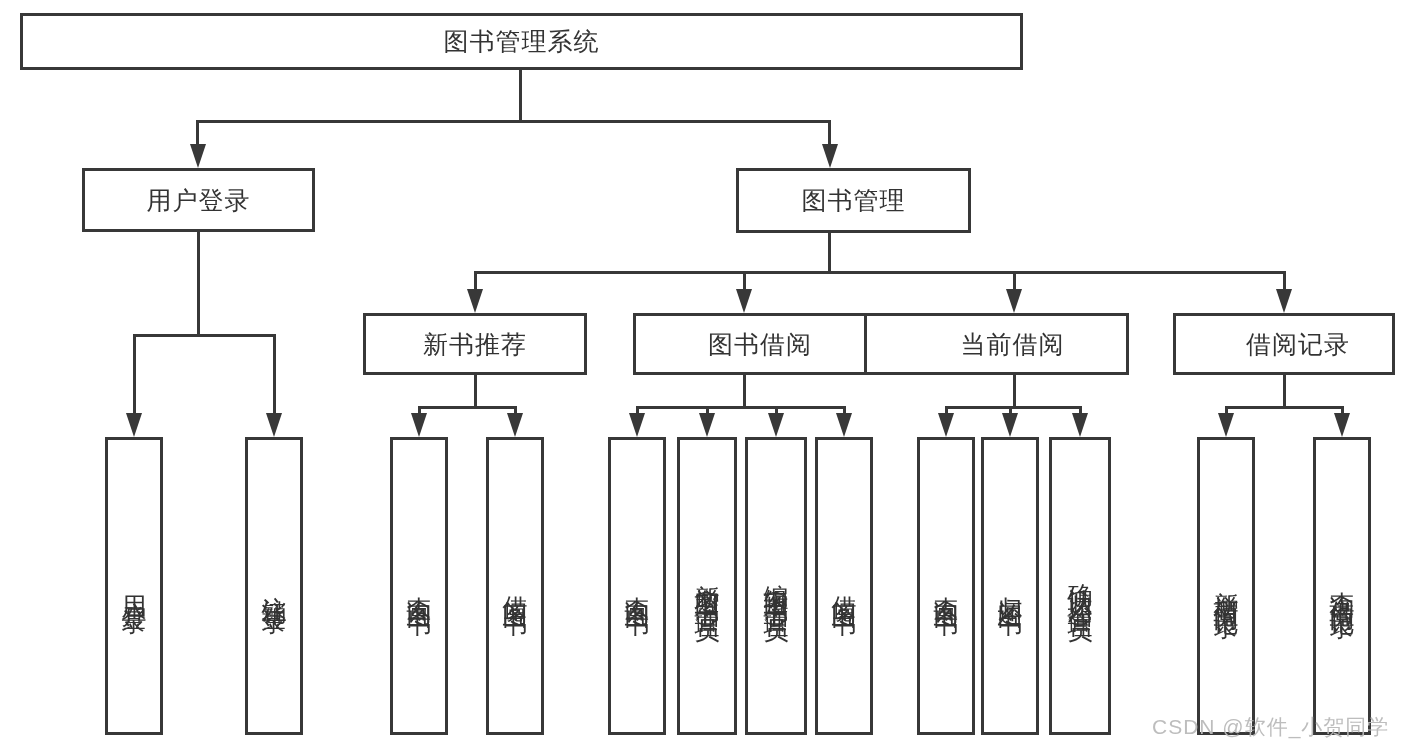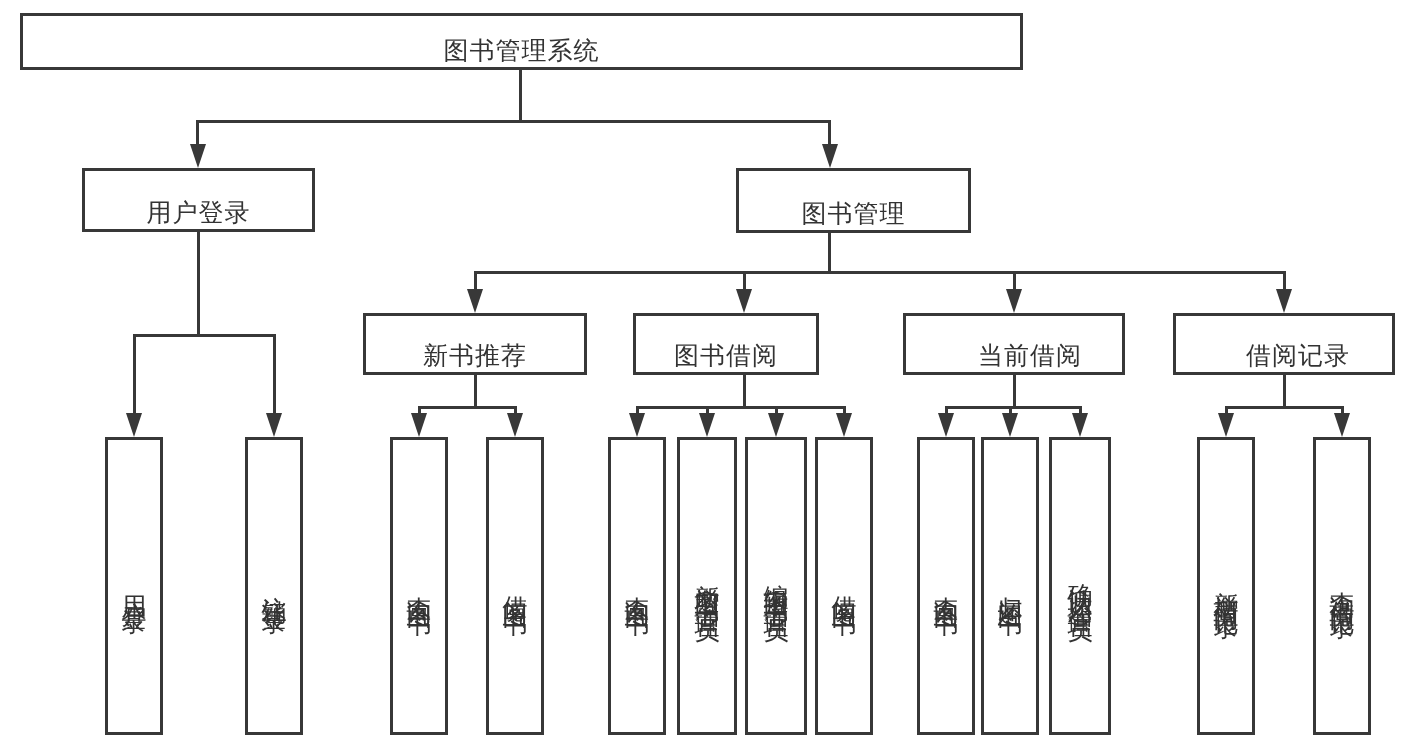--- a/index.html
+++ b/index.html
@@ -2,21 +2,21 @@
 <html><head>
 <meta charset="utf-8">
 <style>
   html,body{margin:0;padding:0;background:#ffffff;}
   .canvas{
     position:relative;width:1405px;height:747px;background:#ffffff;overflow:hidden;
     font-family:"Liberation Sans",sans-serif;color:#333333;
   }
   .hbox{
     position:absolute;box-sizing:border-box;border:3px solid #383838;background:#ffffff;
-    display:flex;align-items:flex-end;justify-content:center;
+    display:flex;align-items:center;justify-content:center;
     font-size:25px;letter-spacing:1px;color:#333333;
   }
   .vbox{
     position:absolute;box-sizing:border-box;border:3px solid #383838;background:#ffffff;
     display:flex;align-items:center;justify-content:center;
     writing-mode:vertical-rl;text-orientation:mixed;
     font-size:25px;letter-spacing:5px;color:#333333;line-height:1;
   }
   .vl{position:absolute;width:3px;background:#383838;}
   .hl{position:absolute;height:3px;background:#383838;}
@@ -40,24 +40,24 @@
   <div class="hbox" style="left:82px;top:168px;width:233px;height:64px;">
     <span>用户登录</span>
   </div>
   <div class="hbox" style="left:712px;top:168px;width:235px;height:65px;margin-left:24px;">
     <span>图书管理</span>
   </div>
 
   <div class="hbox" style="left:363px;top:313px;width:224px;height:62px;font-family:Liberation Serif, serif;">
     <span>新书推荐</span>
   </div>
-  <div class="hbox" style="left:633px;top:313px;width:186px;height:62px;">
+  <div class="hbox" style="left:633px;top:313px;width:254px;height:62px;">
     <span>图书借阅</span>
   </div>
-  <div class="hbox" style="left:903px;top:313px;width:222px;height:62px;padding-left:32px;">
+  <div class="hbox" style="left:864px;top:313px;width:265px;height:62px;padding-left:32px;">
     <span>当前借阅</span>
   </div>
   <div class="hbox" style="left:1173px;top:313px;width:222px;height:62px;padding-left:28px;">
     <span>借阅记录</span>
   </div>
 
   <div class="vbox" style="left:105px;top:437px;width:58px;height:298px;">用户登录</div>
   <div class="vbox" style="left:245px;top:437px;width:58px;height:298px;">注销登录</div>
 
   <div class="vbox" style="left:390px;top:437px;width:58px;height:298px;">查询图书</div>
@@ -127,14 +127,15 @@
   <div class="vl" style="left:1079px;top:406px;height:10px;"></div>
   <div class="arw" style="left:1072px;top:413px;"></div>
 
   <div class="vl" style="left:1283px;top:375px;height:33px;"></div>
   <div class="hl" style="left:1225px;top:406px;width:118px;"></div>
   <div class="vl" style="left:1225px;top:406px;height:10px;"></div>
   <div class="arw" style="left:1218px;top:413px;"></div>
   <div class="vl" style="left:1341px;top:406px;height:10px;"></div>
   <div class="arw" style="left:1334px;top:413px;"></div>
 
+  <div class="watermark">CSDN @软件_小贺同学</div>
 
 </div>
 
 </body></html>

